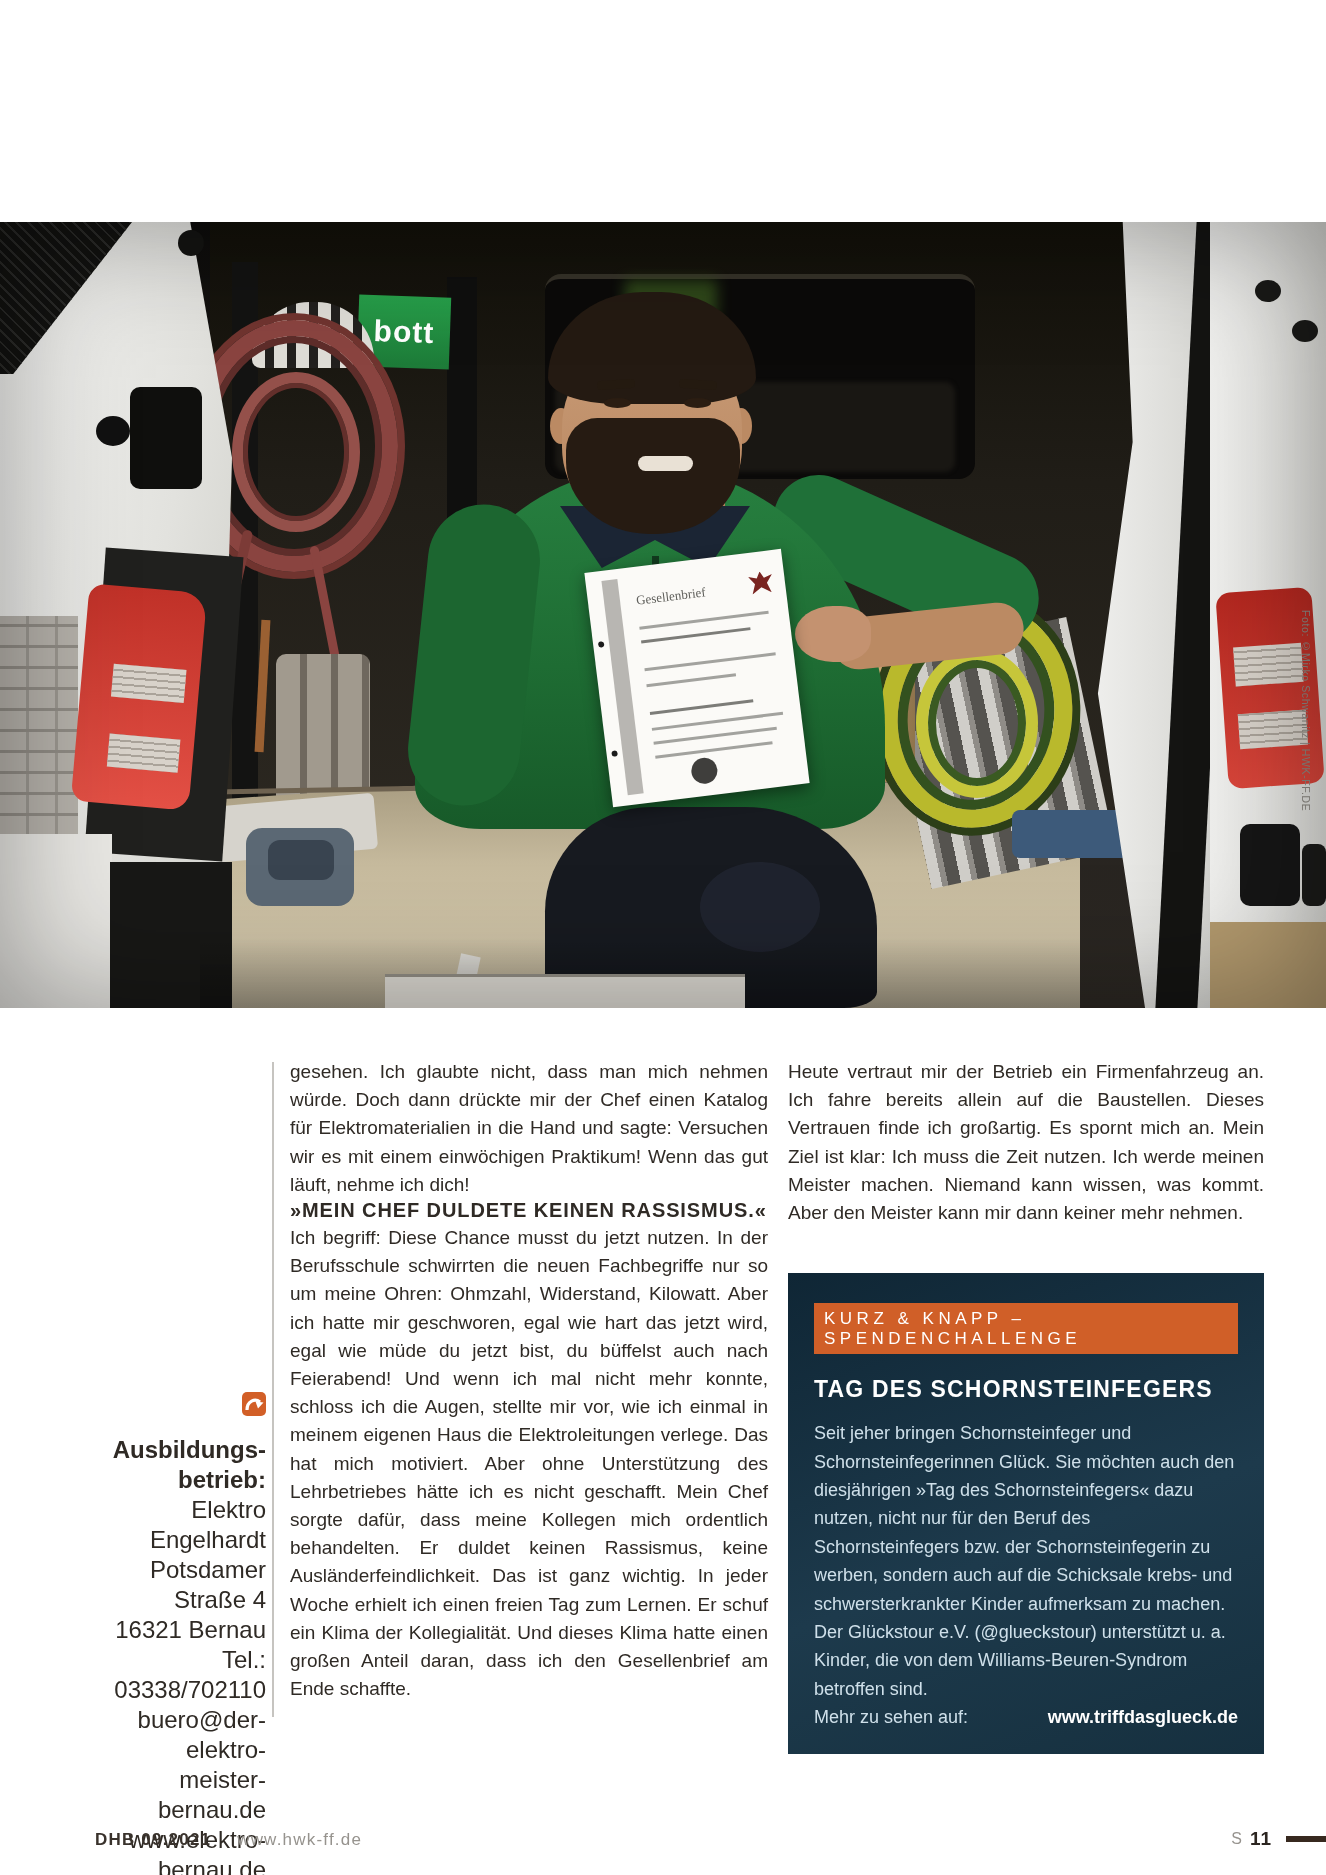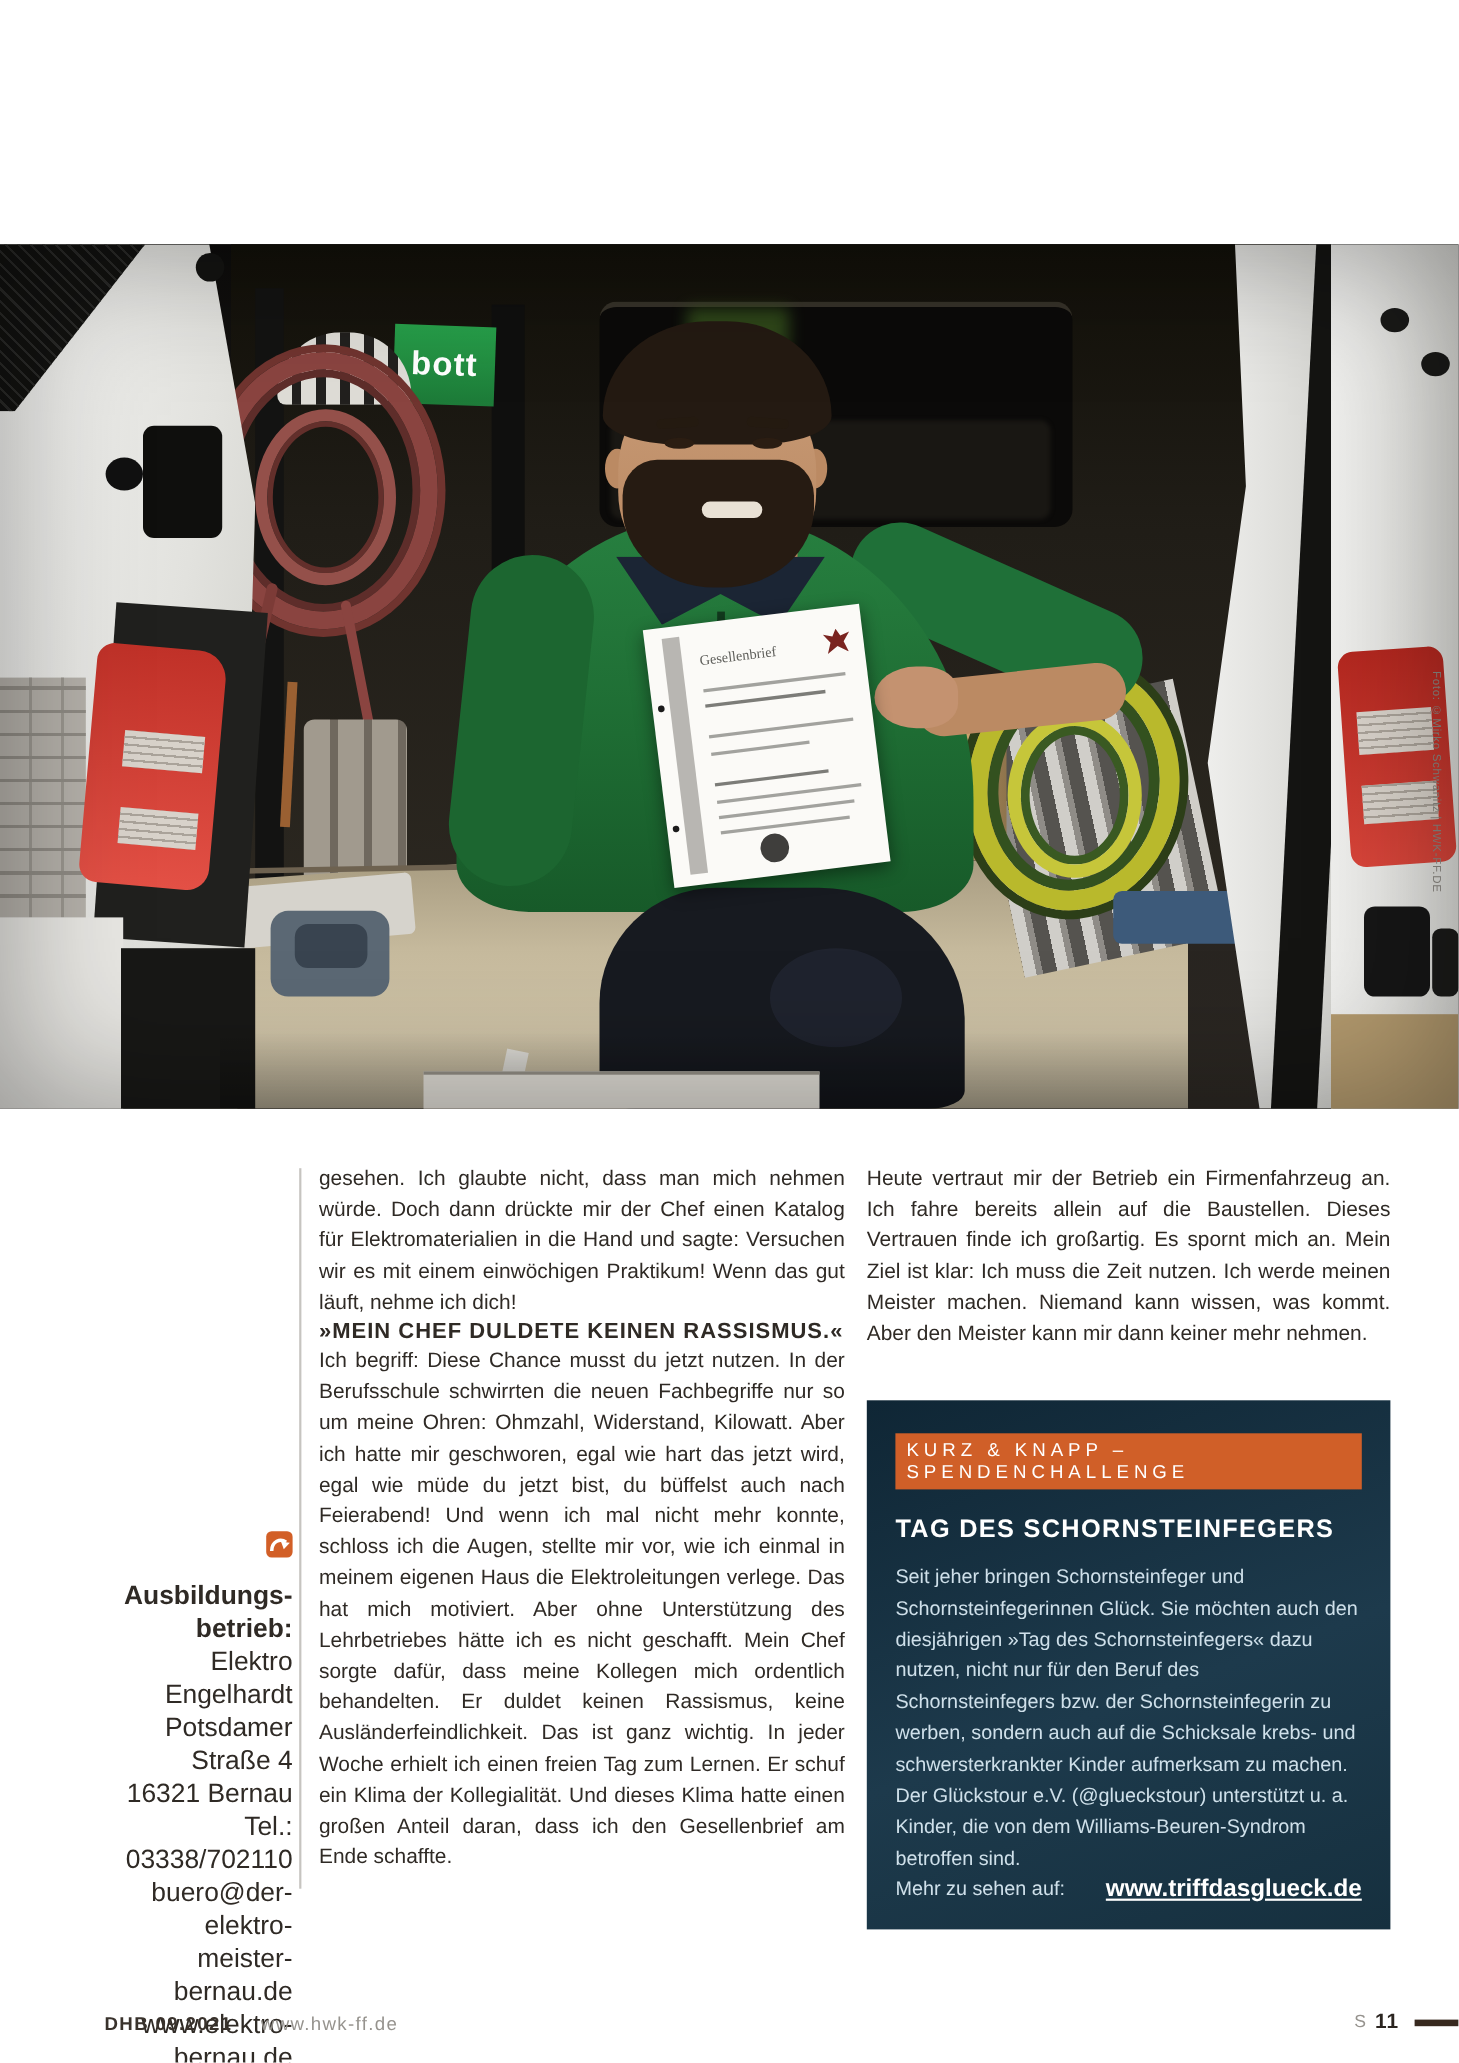--- a/index.html
+++ b/index.html
@@ -132,21 +132,21 @@
   .col2 { position:absolute; left:788px; top:1058px; width:476px; }
   .body-text { font-size:19px; line-height:28.2px; text-align:justify; color:#2f2a25; }
   .col-heading { margin-bottom:2px; font-size:20px; font-weight:bold; letter-spacing:.9px; color:#2f2a25; }
 
   .infobox { margin-top:46px; width:476px; min-height:446px; padding:30px 26px 22px 26px;
     background:linear-gradient(160deg,#0f2635 0%,#1d3a4c 55%,#16303f 100%); }
   .ib-badge { display:inline-block; background:#d05f28; color:#fff; font-size:17px; letter-spacing:4.5px; padding:6px 10px 5px 10px; }
   .ib-title { margin-top:20px; color:#fff; font-weight:bold; font-size:23px; letter-spacing:1.2px; line-height:31px; }
   .ib-body { margin-top:14px; color:#cfe0ea; font-size:18px; line-height:28.4px; text-align:left; }
   .ib-more { margin-top:0; display:flex; justify-content:space-between; align-items:flex-end; color:#cfe0ea; font-size:18px; line-height:28.4px; }
-  .ib-more b { color:#ffffff; font-size:22px;text-decoration:underline; }
+  .ib-more b { color:#ffffff; font-size:18px; }
 
   footer { position:absolute; left:0; top:1828px; width:1326px; height:26px;padding-left:19px; }
   .f-left { position:absolute; left:95px; top:2px; font-size:17px; letter-spacing:1.2px; }
   .f-left b { color:#39322c; }
   .f-left span { color:#96938e; margin-left:20px; }
   .f-right { position:absolute; right:0; top:0; display:flex; align-items:center; }
   .f-right .s { color:#96938e; font-size:16px; letter-spacing:1px; margin-right:7px; }
   .f-right b { color:#2b2520; font-size:19px; letter-spacing:1px; }
   .f-bar { display:inline-block; width:40px; height:6px; background:#37291f; margin-left:14px; }
 </style>

